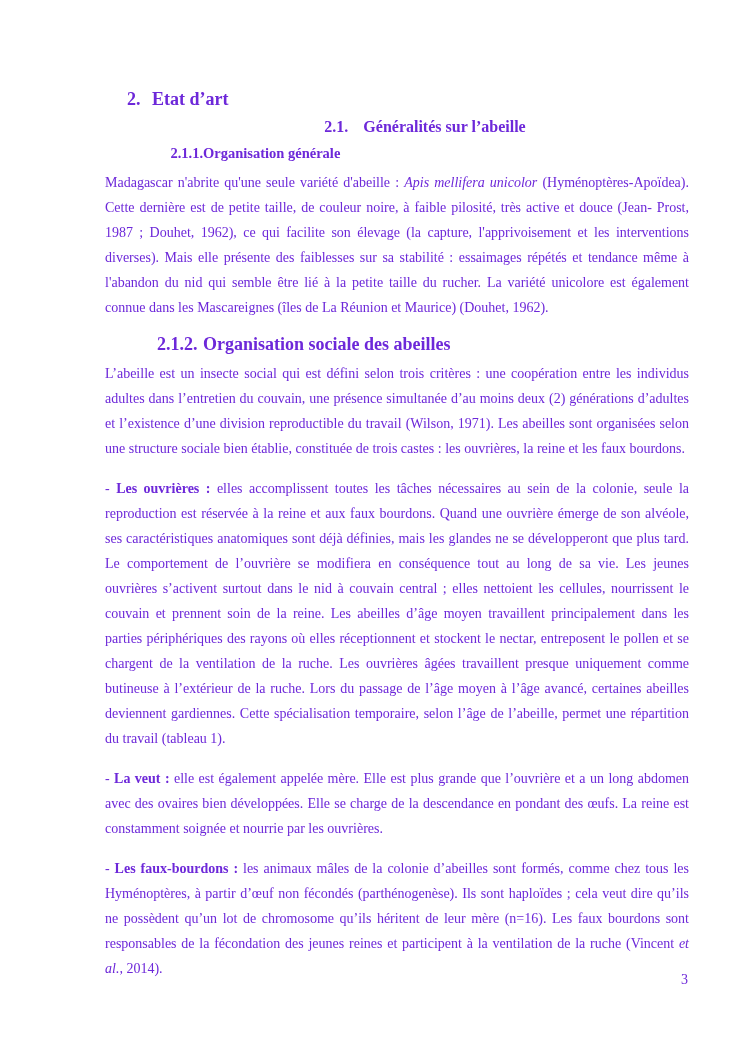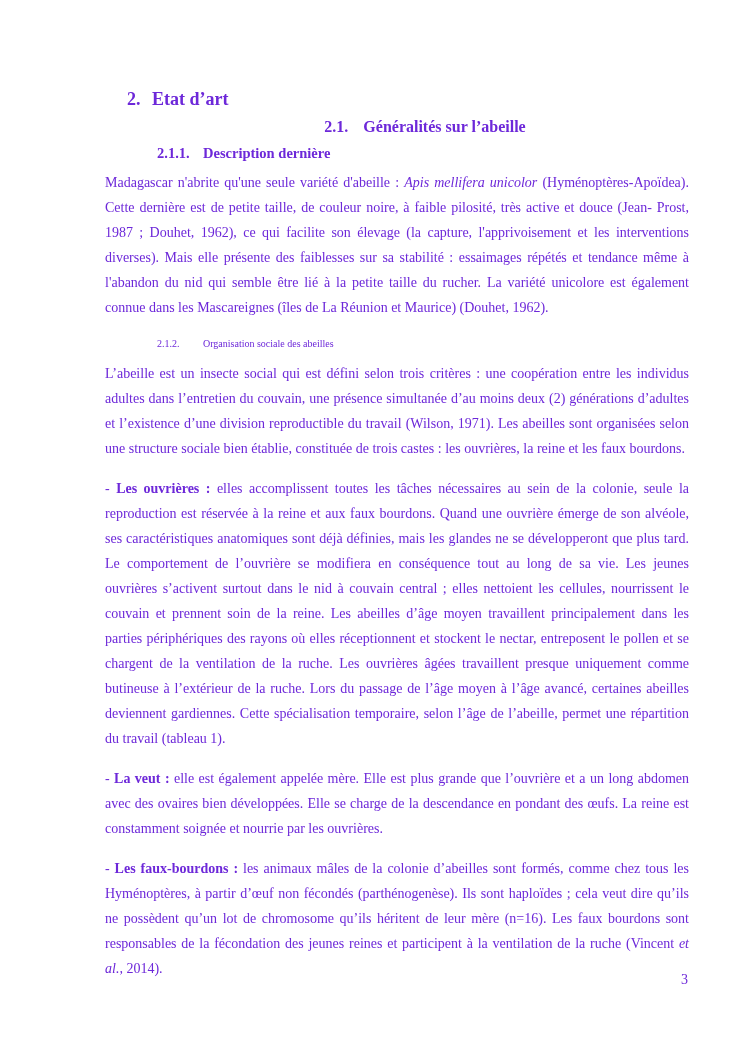--- a/index.html
+++ b/index.html
@@ -36,24 +36,24 @@
     margin: 6px 0 0 41px;
     text-align: center;
   }
   .h2 .num { display: inline-block; width: 54px; }
   .h3 {
     font-size: 14.5px;
     font-weight: bold;
     line-height: 20px;
     margin: 6px 0 0 52px;
   }
-  .h3 .num { display: inline-block; width: 46px; }
+  .h3 .num { display: inline-block; width: 46px; text-align: right; }
   .h4 {
-    font-size: 10px;
-    font-weight: normal;
+    font-size: 18px;
+    font-weight: bold;
     line-height: 20px;
     margin: 14px 0 0 52px;
   }
   .h4 .num { display: inline-block; width: 46px; }
   p.body {
     font-size: 14px;
     line-height: 25px;
     text-align: justify;
     margin: 7px 0 0 0;
   }
@@ -78,21 +78,21 @@
 
     <div class="h1">
       <span class="num">2.</span><span>Etat d’art</span>
     </div>
 
     <div class="h2">
       <span class="num">2.1.</span><span>Généralités sur l’abeille</span>
     </div>
 
     <div class="h3">
-      <span class="num">2.1.1.</span><span>Description dernière</span>
+      <span class="num">2.1.1.</span><span>Organisation générale</span>
     </div>
 
     <p class="body"><span>Madagascar n'abrite qu'une seule variété d'abeille : </span><span class="italic">Apis mellifera unicolor</span><span> (Hyménoptères-Apoïdea). Cette dernière est de petite taille, de couleur noire, à faible pilosité, très active et douce (Jean- Prost, 1987 ; Douhet, 1962), ce qui facilite son élevage (la capture, l'apprivoisement et les interventions diverses). Mais elle présente des faiblesses sur sa stabilité : essaimages répétés et tendance même à l'abandon du nid qui semble être lié à la petite taille du rucher. La variété unicolore est également connue dans les Mascareignes (îles de La Réunion et Maurice) (Douhet, 1962).</span></p>
 
     <div class="h4">
       <span class="num">2.1.2.</span><span>Organisation sociale des abeilles</span>
     </div>
 
     <p class="body"><span>L’abeille est un insecte social qui est défini selon trois critères : une coopération entre les individus adultes dans l’entretien du couvain, une présence simultanée d’au moins deux (2) générations d’adultes et l’existence d’une division reproductible du travail (Wilson, 1971). Les abeilles sont organisées selon une structure sociale bien établie, constituée de trois castes : les ouvrières, la reine et les faux bourdons.</span></p>
 

